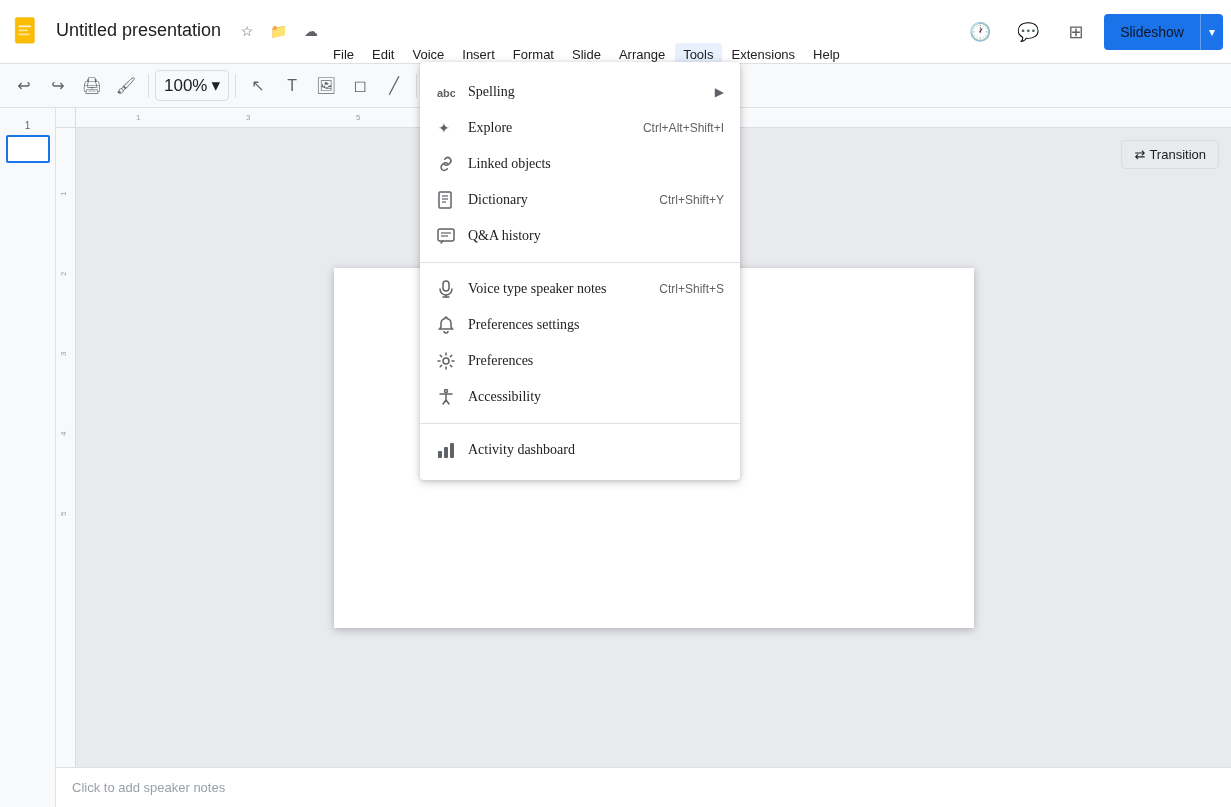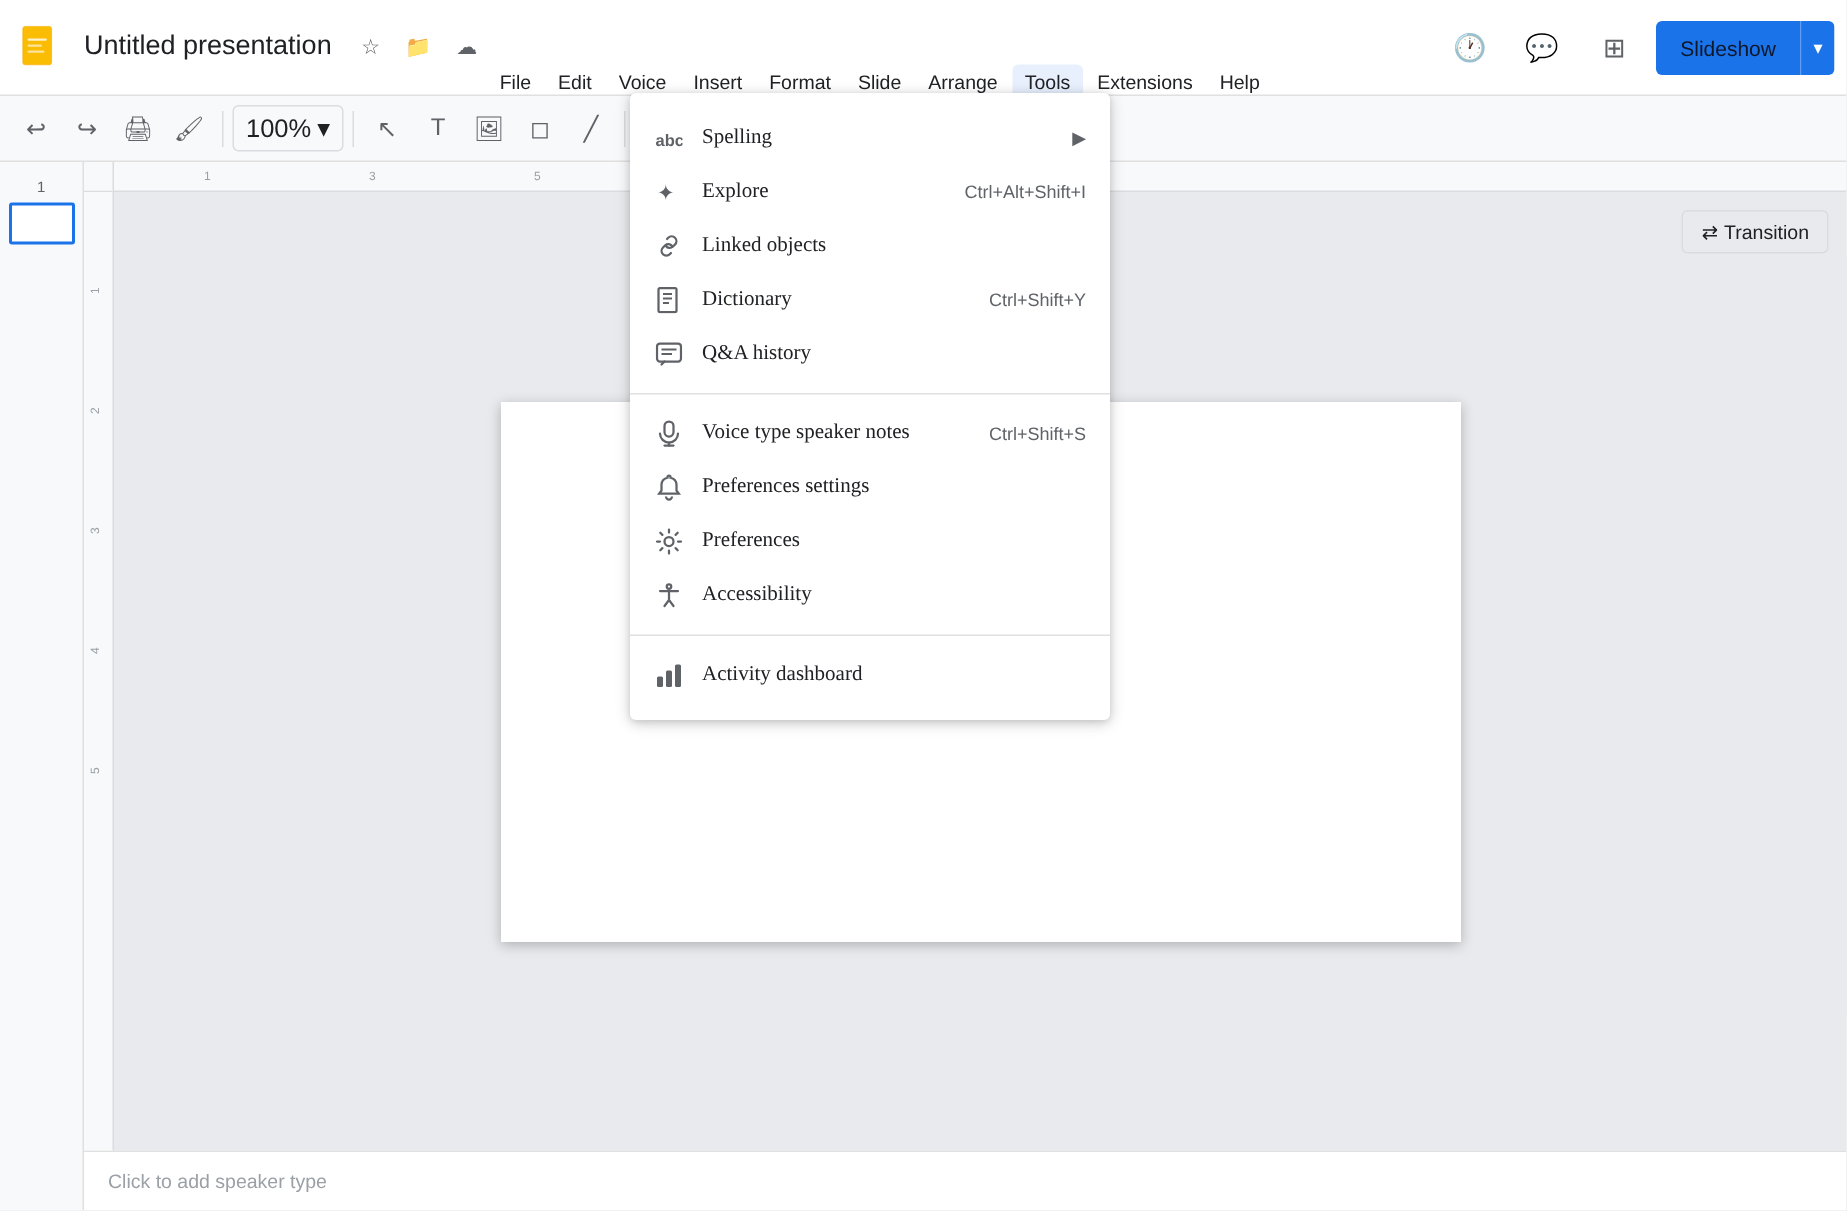--- a/index.html
+++ b/index.html
@@ -396,21 +396,21 @@
           <div style="position:absolute; top:12px; right:12px;">
             <button style="background:transparent; border:1px solid #dadce0; border-radius:4px; padding:6px 12px; font-size:13px; color:#202124; cursor:pointer; display:flex; align-items:center; gap:4px;">
               <span>⇄</span>
               <span>Transition</span>
             </button>
           </div>
         </div>
       </div>
 
       <div style="height:40px; background:white; border-top:1px solid #e0e0e0; display:flex; align-items:center; padding:0 16px;">
-        <span style="font-size:13px; color:#9aa0a6;">Click to add speaker type</span>
+        <span style="font-size:13px; color:#9aa0a6;">Click to add speaker notes</span>
       </div>
     </div>
   </div>
 </div>
 
 <div class="dropdown-overlay">
   <div class="dropdown-menu">
 
     <div class="menu-section">
 

